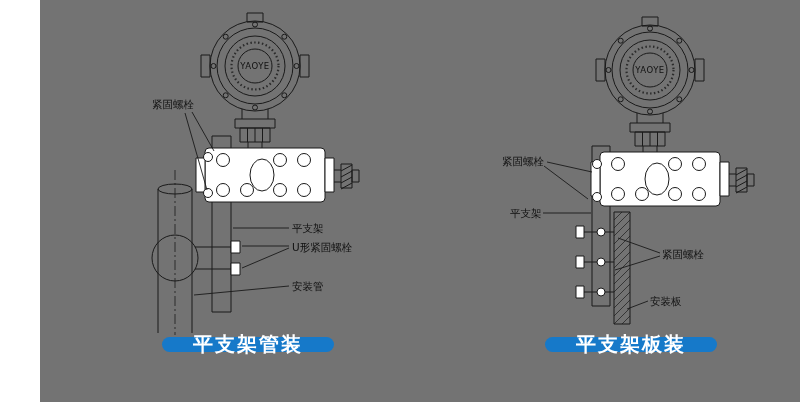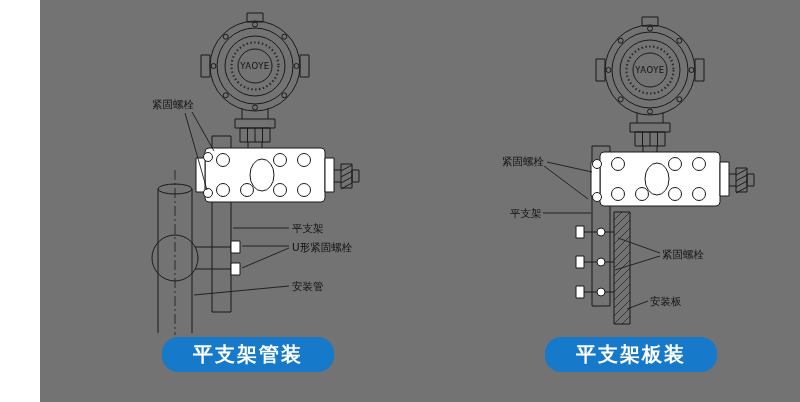--- a/index.html
+++ b/index.html
@@ -5,21 +5,21 @@
   html,body{margin:0;padding:0;background:#ffffff;}
   body{font-family:"DejaVu Sans","Liberation Sans",sans-serif;}
   .stage{position:relative;width:800px;height:402px;background:#737373;overflow:hidden;margin-left:40px;}
   .fig{position:absolute;top:0;width:400px;height:335px;}
   .fig.left{left:0;}
   .fig.right{left:400px;}
   svg line, svg rect, svg circle, svg ellipse, svg path{vector-effect:non-scaling-stroke;}
   svg .lbl{font-size:10.5px;fill:#111111;font-family:"DejaVu Sans","Liberation Sans",sans-serif;}
   svg .logo{font-size:8.5px;fill:#111111;letter-spacing:0.5px;font-family:"DejaVu Sans","Liberation Sans",sans-serif;}
   .caption-btn{
-    position:absolute;height:35px;border:none;border-radius:16px;
+    position:absolute;height:15px;border:none;border-radius:16px;
     background:#1679c9;color:#ffffff;font-size:20px;font-weight:bold;
     letter-spacing:2px;display:flex;align-items:center;justify-content:center;
     font-family:"DejaVu Sans","Liberation Sans",sans-serif;cursor:pointer;padding:0;
   }
   .caption-btn.left{left:122px;top:337px;width:172px;}
   .caption-btn.right{left:505px;top:337px;width:172px;font-family:Liberation Mono, monospace;}
 </style>
 </head>
 <body>
 

